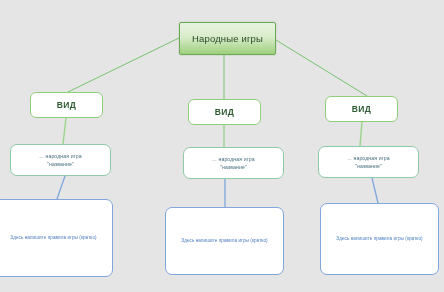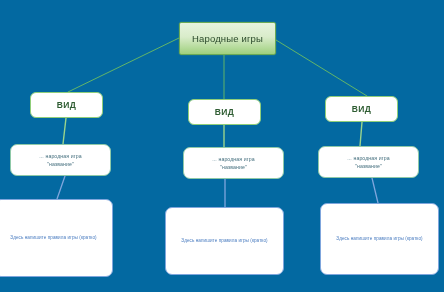--- a/index.html
+++ b/index.html
@@ -89,21 +89,21 @@
   .node-rules .label {
     font-size: 4.6px;
     color: #4a7cc0;
     line-height: 1.4;
     letter-spacing: 0.08px;
   }
 </style>
 </head>
 <body>
 
-<div id="canvas" style="width: 444px; height: 292px; background: #0369a1;">
+<div id="canvas" style="width: 444px; height: 292px; background: #e5e5e5;">
 
   <svg id="connectors" viewBox="0 0 444 292" xmlns="http://www.w3.org/2000/svg">
       <line x1="179" y1="38" x2="68" y2="92" stroke="#6cbd62" stroke-width="0.9" stroke-linecap="round"></line>
       <line x1="224" y1="55" x2="224" y2="99" stroke="#6cbd62" stroke-width="0.9" stroke-linecap="round"></line>
       <line x1="276" y1="40" x2="367" y2="96" stroke="#6cbd62" stroke-width="0.9" stroke-linecap="round"></line>
       <line x1="66" y1="118" x2="63" y2="144" stroke="#9ad48c" stroke-width="1.4" stroke-linecap="round"></line>
       <line x1="224" y1="125" x2="224" y2="147" stroke="#9ad48c" stroke-width="1.4" stroke-linecap="round"></line>
       <line x1="362" y1="122" x2="360" y2="146" stroke="#9ad48c" stroke-width="1.4" stroke-linecap="round"></line>
       <line x1="65" y1="176" x2="57" y2="199" stroke="#7fa6dd" stroke-width="1.3" stroke-linecap="round"></line>
       <line x1="225" y1="179" x2="225" y2="207" stroke="#7fa6dd" stroke-width="1.3" stroke-linecap="round"></line>

